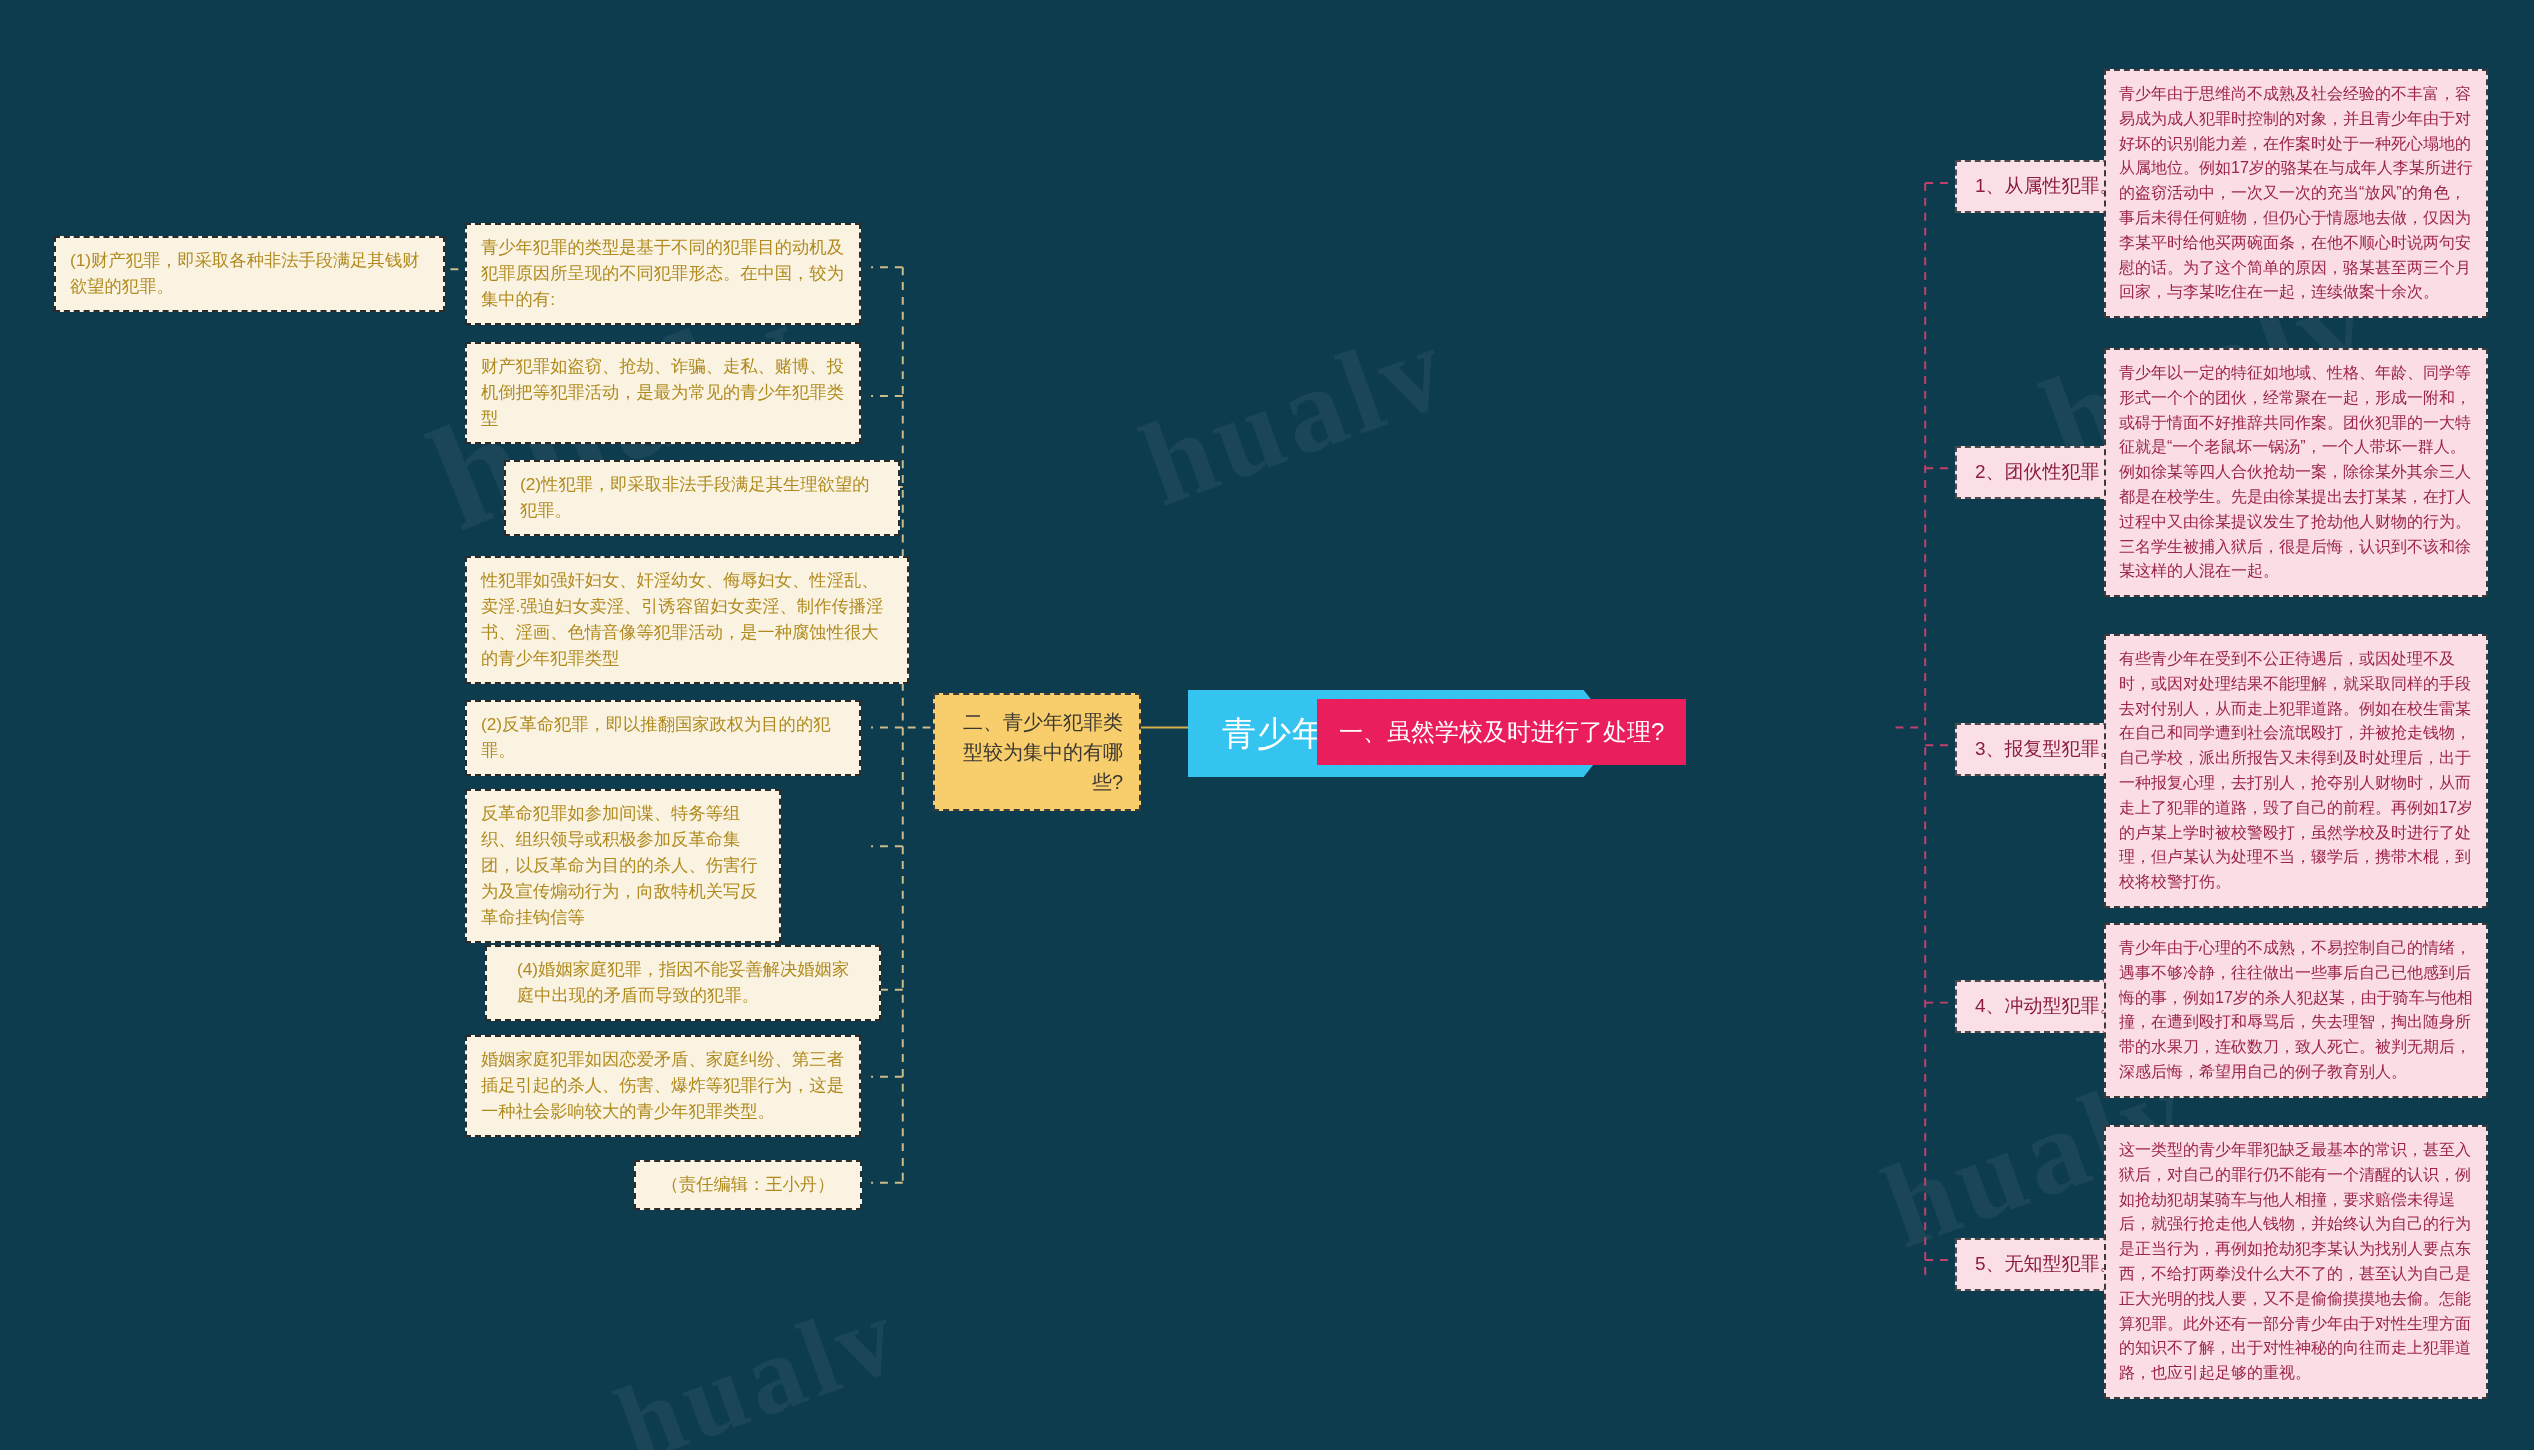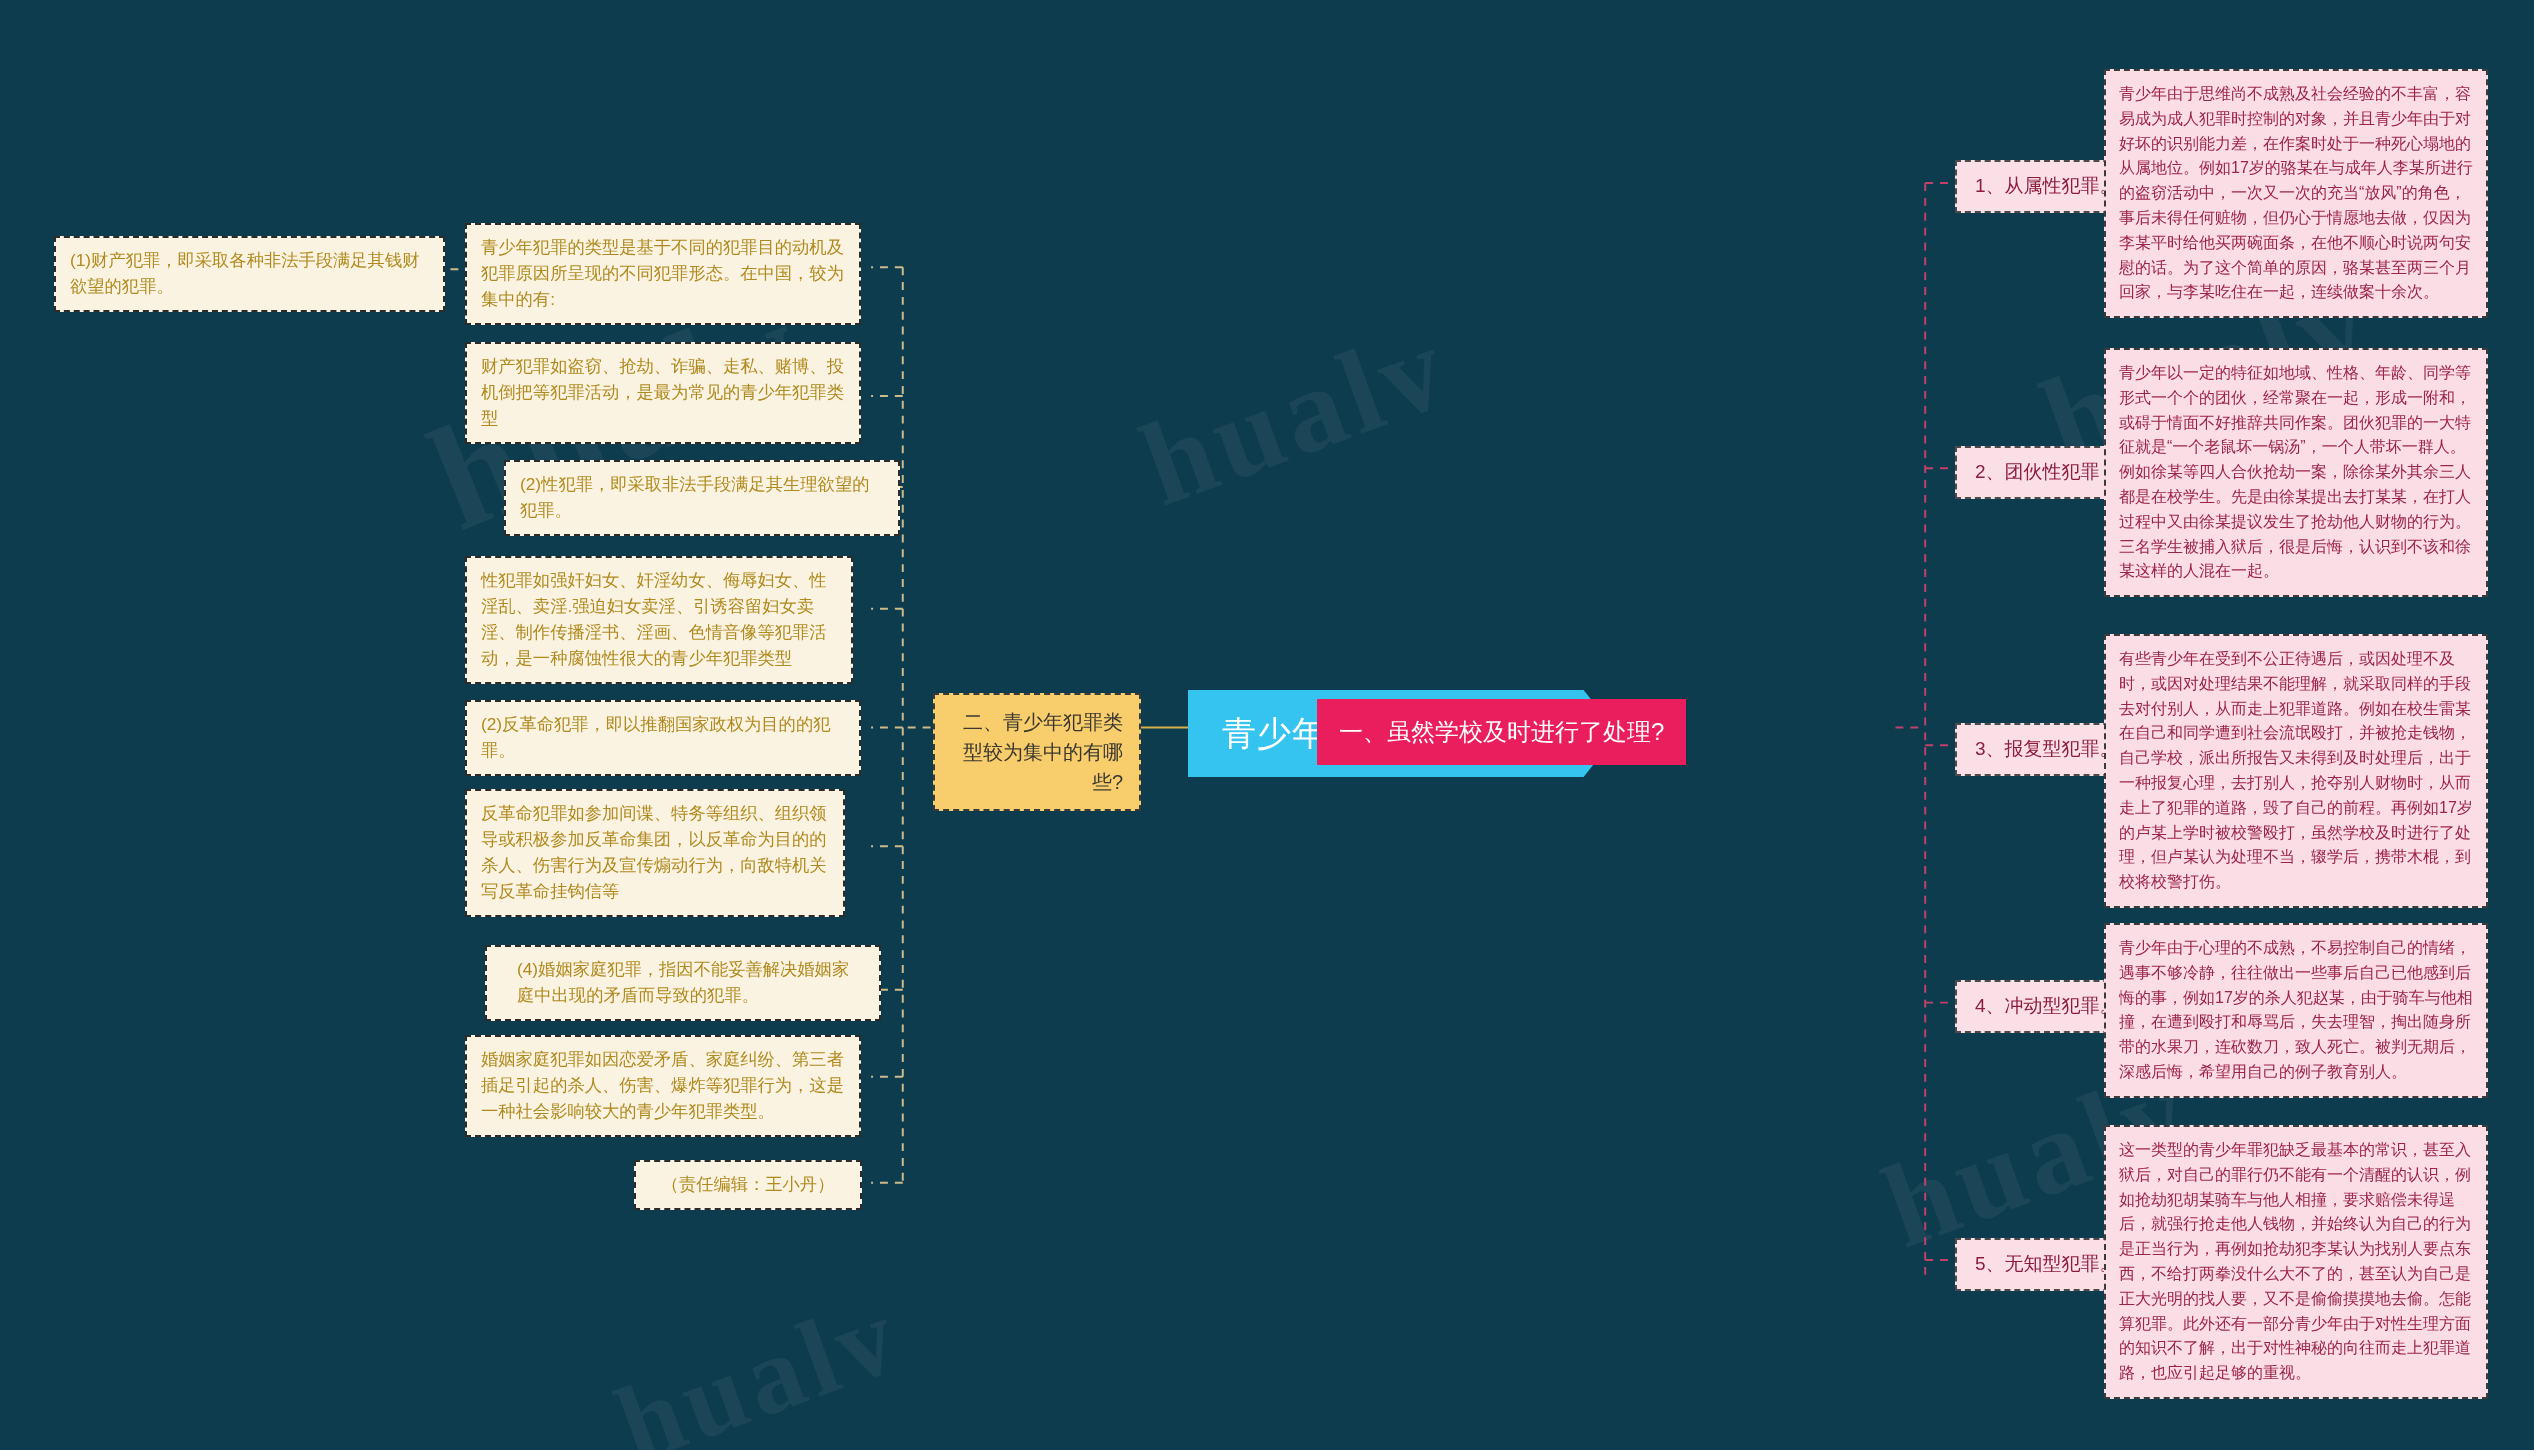--- a/index.html
+++ b/index.html
@@ -161,29 +161,29 @@
 </div>
 
 <div class="node cream" style="left:465px; top:342px; width:396px;">
   <span>财产犯罪如盗窃、抢劫、诈骗、走私、赌博、投机倒把等犯罪活动，是最为常见的青少年犯罪类型</span>
 </div>
 
 <div class="node cream" style="left:465px; top:460px; width:396px;margin-left:39px;">
   <span>(2)性犯罪，即采取非法手段满足其生理欲望的犯罪。</span>
 </div>
 
-<div class="node cream" style="left:465px; top:556px; width:388px;">
+<div class="node cream" style="left:465px; top:556px; width:444px;">
   <span>性犯罪如强奸妇女、奸淫幼女、侮辱妇女、性淫乱、卖淫.强迫妇女卖淫、引诱容留妇女卖淫、制作传播淫书、淫画、色情音像等犯罪活动，是一种腐蚀性很大的青少年犯罪类型</span>
 </div>
 
 <div class="node cream" style="left:465px; top:700px; width:396px;">
   <span>(2)反革命犯罪，即以推翻国家政权为目的的犯罪。</span>
 </div>
 
-<div class="node cream" style="left:465px; top:789px; width:380px;">
+<div class="node cream" style="left:465px; top:789px; width:316px;">
   <span>反革命犯罪如参加间谍、特务等组织、组织领导或积极参加反革命集团，以反革命为目的的杀人、伤害行为及宣传煽动行为，向敌特机关写反革命挂钩信等</span>
 </div>
 
 <div class="node cream" style="left:485px; top:945px; width:396px;padding-left:30px;">
   <span>(4)婚姻家庭犯罪，指因不能妥善解决婚姻家庭中出现的矛盾而导致的犯罪。</span>
 </div>
 
 <div class="node cream" style="left:465px; top:1035px; width:396px;">
   <span>婚姻家庭犯罪如因恋爱矛盾、家庭纠纷、第三者插足引起的杀人、伤害、爆炸等犯罪行为，这是一种社会影响较大的青少年犯罪类型。</span>
 </div>

